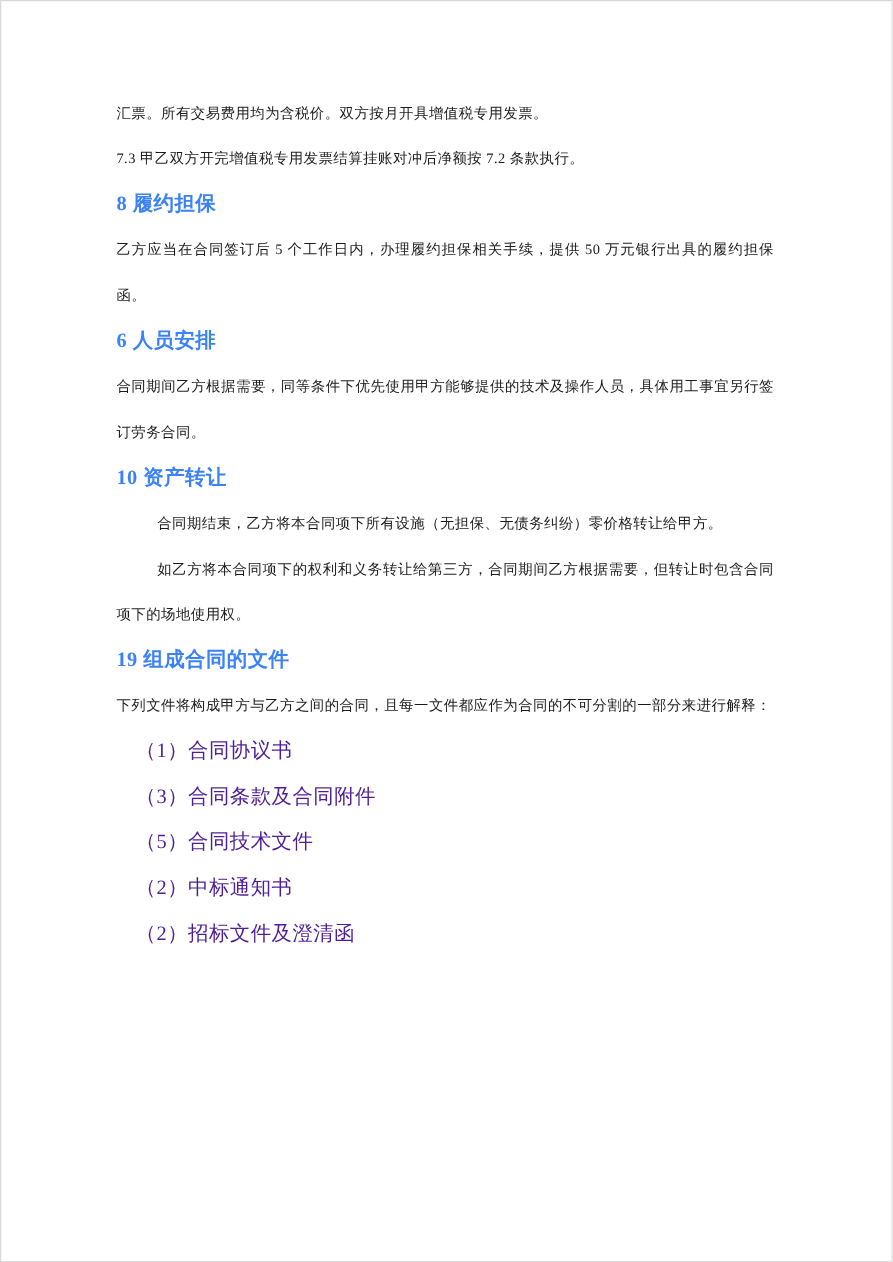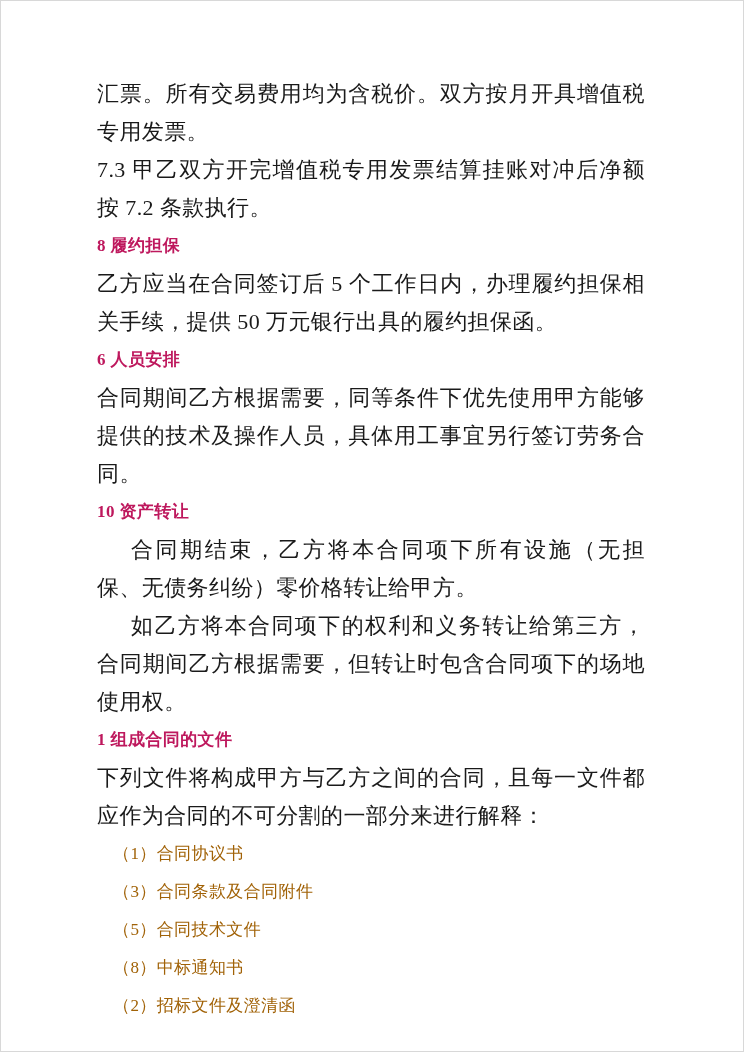--- a/index.html
+++ b/index.html
@@ -20,44 +20,44 @@
     overflow: hidden;
     border: 1px solid #d8d8d8;
   }
   .content {
     position: absolute;
     left: 96px;
     top: 74px;
     width: 548px;
   }
   .para {
-    font-size: 22px;
+    font-size: 12px;
     line-height: 38px;
     color: #1a1a1a;
     text-align: justify;
     letter-spacing: 0.4px;
     margin: 0;
     font-family: "Liberation Serif", "DejaVu Serif", serif;
   }
   .para.indent2 {
     text-indent: 34px;
   }
   .heading {
     font-size: 17px;
     line-height: 38px;
-    color: #be185d;
+    color: #3b82f6;
     font-weight: bold;
     margin: 0;
     letter-spacing: 0.4px;
     font-family: "Liberation Serif", "DejaVu Serif", serif;
   }
   .listitem {
     font-size: 17px;
     line-height: 38px;
-    color: #a16207;
+    color: #4c1d95;
     margin: 0;
     padding-left: 16px;
     letter-spacing: 0.4px;
     font-family: "Liberation Serif", "DejaVu Serif", serif;
   }
 </style>
 </head>
 <body>
 
 <div class="page">
@@ -74,24 +74,24 @@
     <p class="heading">6 人员安排</p>
 
     <p class="para">合同期间乙方根据需要，同等条件下优先使用甲方能够提供的技术及操作人员，具体用工事宜另行签订劳务合同。</p>
 
     <p class="heading">10 资产转让</p>
 
     <p class="para indent2">合同期结束，乙方将本合同项下所有设施（无担保、无债务纠纷）零价格转让给甲方。</p>
 
     <p class="para indent2">如乙方将本合同项下的权利和义务转让给第三方，合同期间乙方根据需要，但转让时包含合同项下的场地使用权。</p>
 
-    <p class="heading">1 组成合同的文件</p>
+    <p class="heading">19 组成合同的文件</p>
 
     <p class="para">下列文件将构成甲方与乙方之间的合同，且每一文件都应作为合同的不可分割的一部分来进行解释：</p>
 
     <p class="listitem">（1）合同协议书</p>
     <p class="listitem">（3）合同条款及合同附件</p>
     <p class="listitem">（5）合同技术文件</p>
-    <p class="listitem">（8）中标通知书</p>
+    <p class="listitem">（2）中标通知书</p>
     <p class="listitem">（2）招标文件及澄清函</p>
 
   </div>
 </div>
 
 </body></html>

